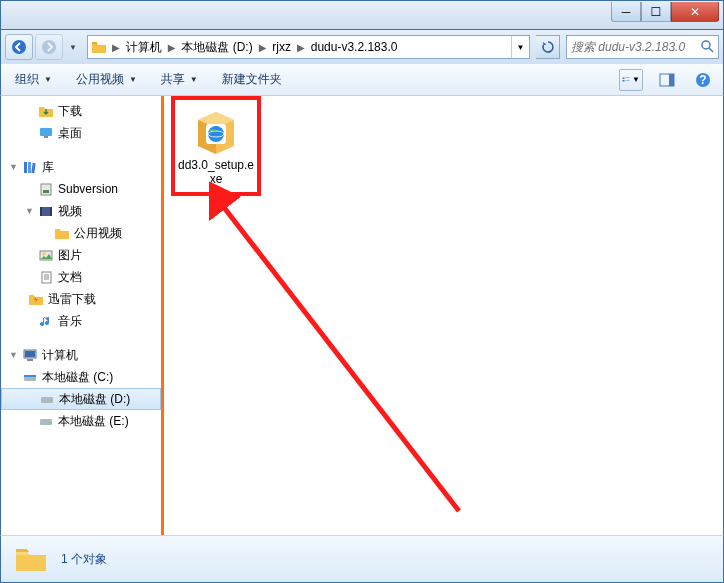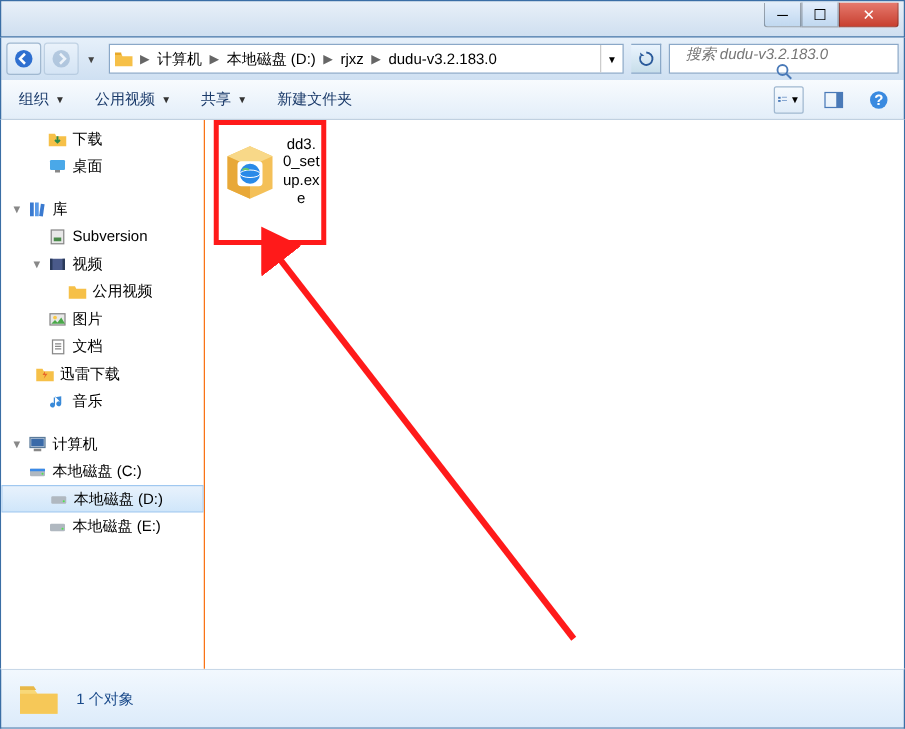--- a/index.html
+++ b/index.html
@@ -17,45 +17,45 @@
 .navbar { height: 34px; background: linear-gradient(to bottom, #e6f0fa, #cfe0f2); border-left: 1px solid #3a6ea5; border-right: 1px solid #3a6ea5; display: flex; align-items: center; padding: 0 4px; gap: 2px; }
 .navbtn { width: 28px; height: 26px; border-radius: 3px; display: flex; align-items: center; justify-content: center; background: linear-gradient(to bottom, #f0f6fc, #d6e6f6); border: 1px solid #a0b8d0; }
 .navbtn.disabled { opacity: 0.5; }
 .navbtn svg { width: 16px; height: 16px; }
 .addrwrap { flex: 1; display: flex; align-items: center; height: 24px; background: #fff; border: 1px solid #8aa8c8; margin: 0 4px; }
 .addrfolder { width: 22px; display: flex; align-items: center; justify-content: center; }
 .crumb { display: flex; align-items: center; padding: 0 4px; height: 100%; cursor: default; }
 .crumb-sep { color: #666; padding: 0 2px; font-size: 10px; }
 .addrdrop { width: 18px; border-left: 1px solid #ccc; display: flex; align-items: center; justify-content: center; height: 100%; }
 .refreshbtn { width: 24px; height: 24px; background: linear-gradient(to bottom, #eaf4fe, #c8deea); border: 1px solid #8aa8c8; border-left: none; display: flex; align-items: center; justify-content: center; }
-.searchbox { width: 184px; height: 24px; background: #fff; border: 1px solid #8aa8c8; display: flex; align-items: center; padding: 0 4px; margin-left: 4px; flex-direction: column; }
+.searchbox { width: 153px; height: 24px; background: #fff; border: 1px solid #8aa8c8; display: flex; align-items: center; padding: 0 4px; margin-left: 4px; }
 .searchbox input { border: none; outline: none; flex: 1; font-style: italic; color: #888; min-width: 0; }
 .searchicon { color: #5a7aa0; }
 
 
 .toolbar { height: 32px; background: linear-gradient(to bottom, #f8fbfe, #e3eef9); border-bottom: 1px solid #c0d0e0; border-left: 1px solid #3a6ea5; border-right: 1px solid #3a6ea5; display: flex; align-items: center; padding: 0 8px; gap: 12px; }
 .tbitem { display: flex; align-items: center; gap: 3px; color: #1a3a6a; cursor: default; padding: 3px 6px; }
 .tbitem .drop { font-size: 8px; color: #333; margin-left: 2px; }
 .tbspacer { flex: 1; }
 .tbicon { width: 24px; height: 22px; display: flex; align-items: center; justify-content: center; border: 1px solid transparent; }
 .tbicon.viewmode { border: 1px solid #a0b8d0; background: linear-gradient(to bottom, #f6fafe, #e0ecf8); border-radius: 2px; padding: 0 2px; }
 
 
 .mainwrap { display: flex; height: calc(583px - 30px - 34px - 32px - 48px); border-left: 1px solid #3a6ea5; border-right: 1px solid #3a6ea5; }
-.sidebar { width: 163px; border-right: 1px solid #f97316; overflow-y: auto; background: #fff; }
+.sidebar { width: 163px; border-right: 3px solid #f97316; overflow-y: auto; background: #fff; }
 .tree { padding: 4px 0; }
 .titem { display: flex; align-items: center; padding: 2px 0 2px 8px; height: 22px; cursor: default; }
 .titem.selected { background: linear-gradient(to bottom, #e8f2fc, #d0e6fa); border: 1px solid #a0c8f0; }
 .titem .expander { width: 12px; font-size: 9px; color: #888; }
 .titem .ticon { width: 18px; display: flex; align-items: center; justify-content: center; }
 .titem .tlabel { padding-left: 3px; white-space: nowrap; }
 .tgroup { margin-bottom: 12px; }
 
 .content { flex: 1; background: #fff; position: relative; padding: 12px; }
-.fileitem { width: 80px; display: flex; flex-direction: row; align-items: center; gap: 2px; text-align: center; }
+.fileitem { width: 80px; display: flex; flex-direction: column; align-items: center; gap: 2px; text-align: center; }
 .fileicon { width: 48px; height: 48px; position: relative; }
 .filelabel { font-size: 12px; word-break: break-all; line-height: 1.2; }
 
 
 .redbox { position: absolute; border: 4px solid #ff1a1a; left: 7px; top: 0px; width: 90px; height: 100px; pointer-events: none; }
 .redarr { position: absolute; left: 45px; top: 85px; pointer-events: none; }
 
 
 .statusbar { height: 48px; background: linear-gradient(to bottom, #f2f8fe, #dcebfa); border: 1px solid #3a6ea5; border-top: 1px solid #c8d8e8; display: flex; align-items: center; padding: 0 12px; gap: 12px; }
 .statusbar .bigicon { width: 36px; height: 36px; }

